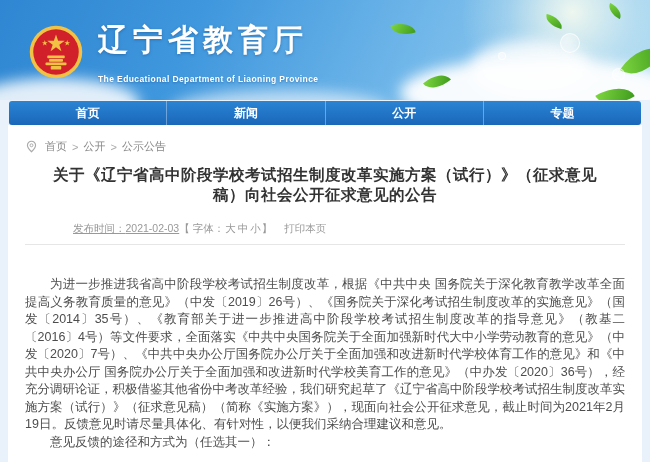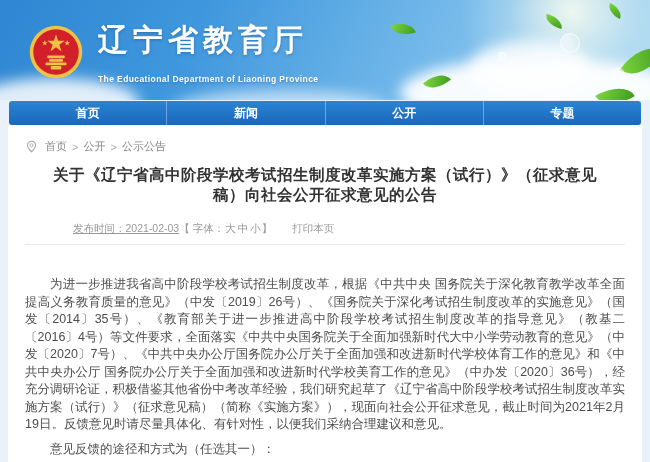--- a/index.html
+++ b/index.html
@@ -77,24 +77,24 @@
     letter-spacing: 0.5px;
   }
   .meta-row {
     display: flex; align-items: center; margin-top: 16px; padding: 0 34px 0 48px;
     font-size: 10.5px; color: #999999; height: 16px;
   }
   .meta-left { flex: 0 0 auto; text-decoration: underline; }
   .meta-center { flex: 1; text-align: center; }
   .meta-right { flex: 0 0 auto; display: flex; align-items: center; }
   .meta-right .fs-link { cursor: pointer; margin: 0 1px; }
-  .meta-right .print { margin-left: 20px; cursor: pointer; }
+  .meta-right .print { margin-left: 12px; cursor: pointer; }
   .divider { border-bottom: 1px solid #e6e6e6; margin-top: 7px; }
   .article-body { margin-top: 31px; font-size: 12.5px; line-height: 17.5px; color: #4d4d4d; text-align: justify; }
-  .article-body p { text-indent: 2em; margin-bottom: 7px; }
+  .article-body p { text-indent: 2em; }
 </style>
 </head>
 <body>
 
 <div class="header">
   <div class="sun-glow"></div>
   <div class="cloud c4"></div>
   <div class="cloud c3"></div>
   <div class="cloud c2"></div>
   <div class="cloud c1"></div>

